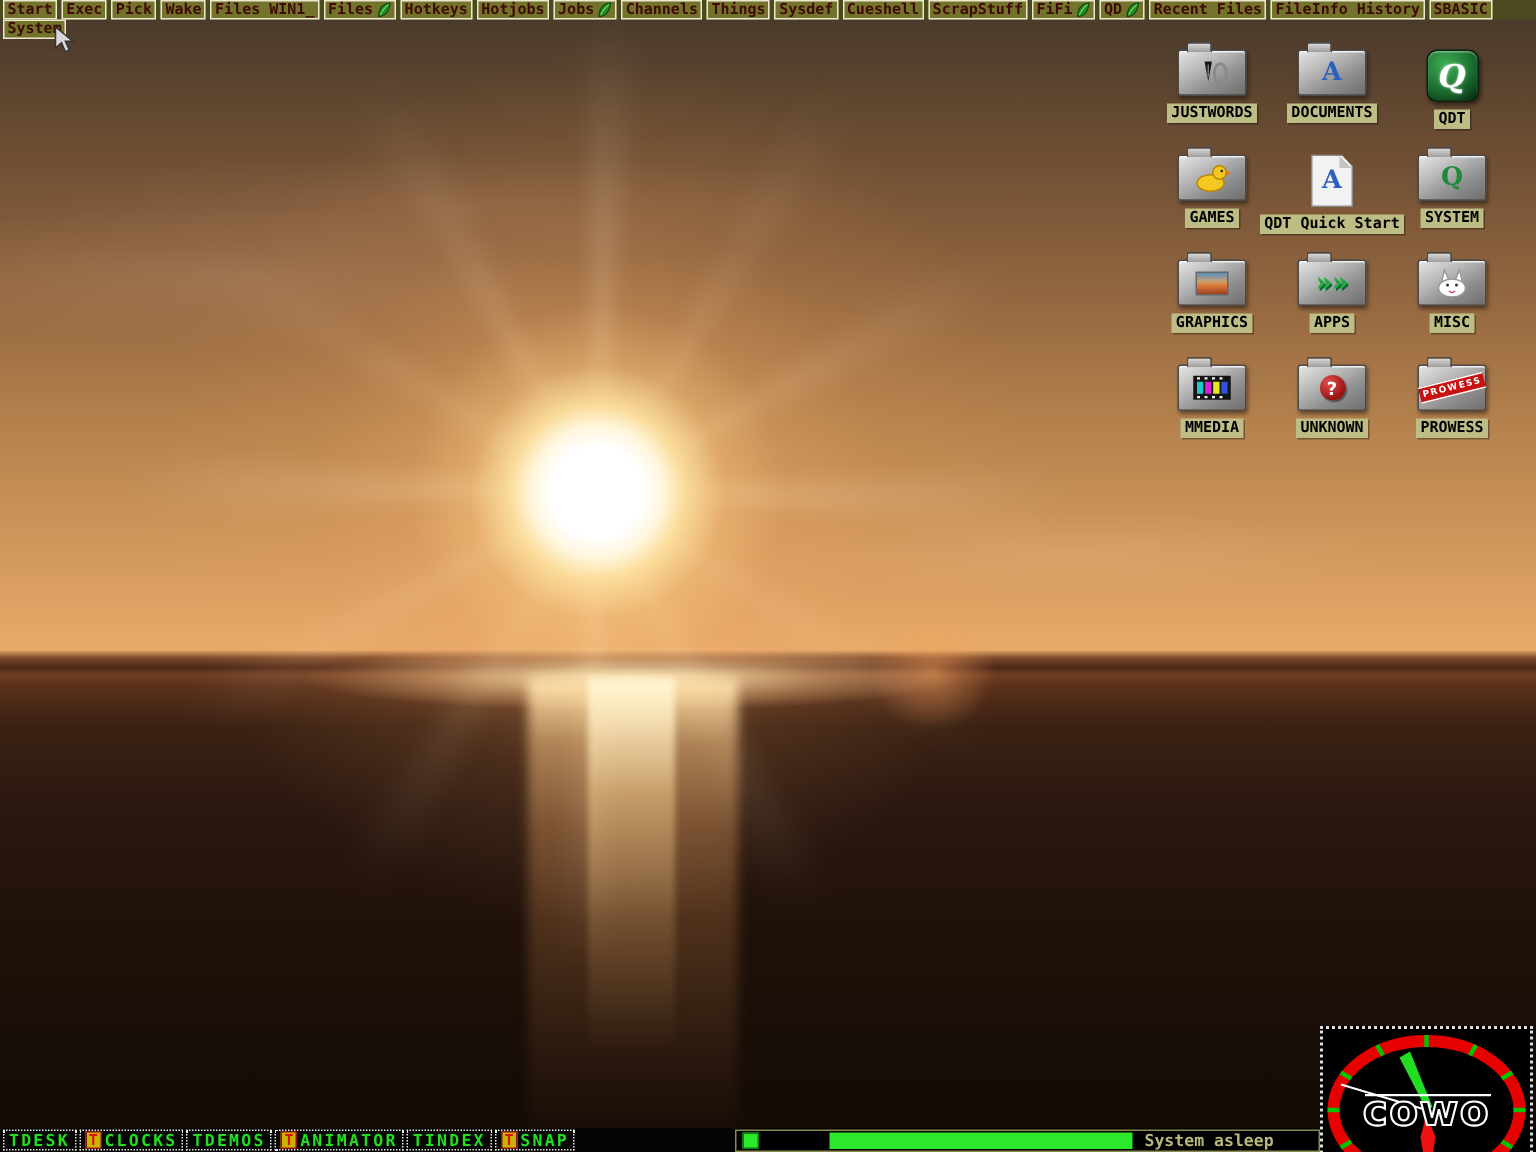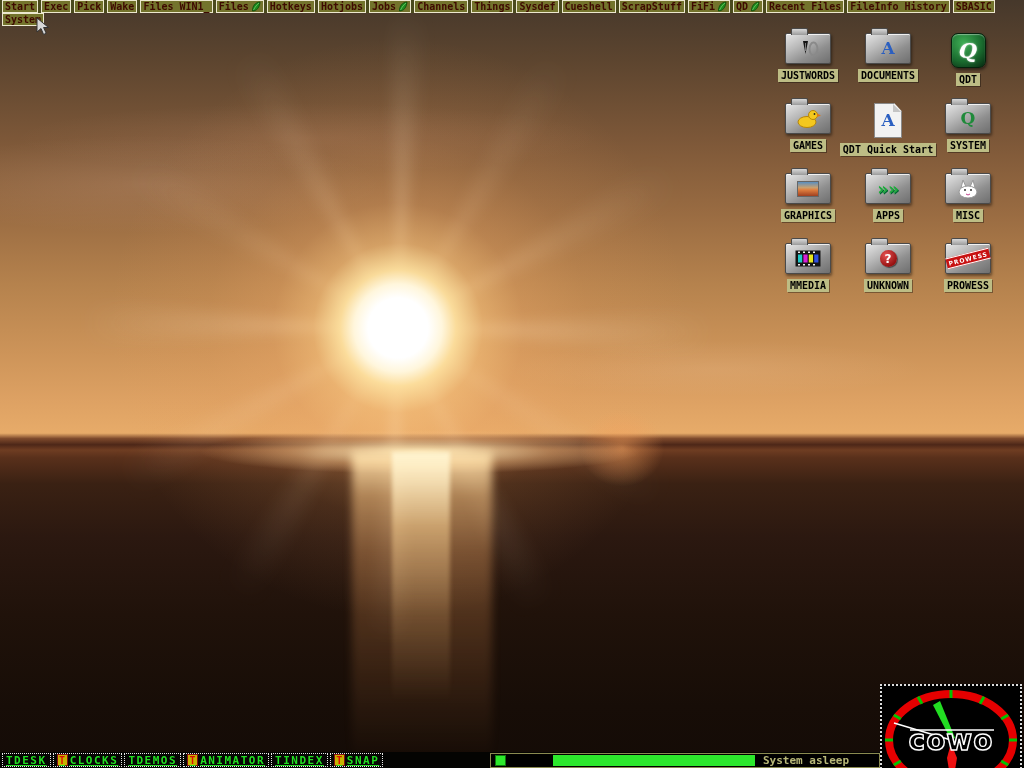--- a/index.html
+++ b/index.html
@@ -41,21 +41,21 @@
   .wp-horizglow{background:
     radial-gradient(ellipse 220px 22px at 420px 452px, rgba(255,235,185,.95), rgba(250,200,140,.4) 60%, transparent 100%),
     radial-gradient(ellipse 60px 55px at 622px 448px, rgba(246,160,92,.55), transparent 70%);}
   .wp-reflect{position:absolute;left:352px;top:452px;width:140px;height:310px;filter:blur(4px);
     background:linear-gradient(180deg, rgba(255,228,175,.92), rgba(248,195,130,.55) 14%,
       rgba(235,165,100,.38) 32%, rgba(215,140,80,.26) 52%, rgba(200,125,70,.16) 72%, transparent 100%);}
   .wp-reflect-core{position:absolute;left:392px;top:452px;width:58px;height:250px;filter:blur(2px);
     background:linear-gradient(180deg, rgba(255,245,210,.95), rgba(255,215,150,.5) 30%, rgba(255,200,130,.2) 65%, transparent 100%);}
 
   
-  .topbar{position:absolute;left:0;top:0;width:857px;height:13px;
+  .topbar{position:absolute;left:0;top:0;width:1024px;height:13px;
     background:var(--menu-bar-bg,#4a4a1e);}
   .menu-row{display:flex;gap:3px;padding-left:2px;align-items:flex-start;}
   .menu-btn{box-sizing:border-box;height:13px;padding:0 2px;margin:0;
     display:inline-flex;align-items:center;gap:2px;white-space:nowrap;
     background:var(--menu-button-bg,#73732c);border:1px solid #ece8cf;border-radius:0;
     font:bold 10px "DejaVu Sans Mono",monospace;color:var(--menu-text,#3f0a00);cursor:pointer;}
   .menu-btn .leaf svg{display:block;}
   .sys-btn{position:absolute;left:2px;top:13px;}
 
   
@@ -98,21 +98,21 @@
   .icon-label{margin-top:5px;background:var(--label-bg,#bdbd85);color:#000;
     font:bold 10px "DejaVu Sans Mono",monospace;padding:1px 3px;white-space:nowrap;
     box-shadow:1px 1px 0 rgba(0,0,0,.35);}
 
   
   .taskbar{position:absolute;left:0;bottom:0;width:1024px;height:16px;background:#040402;z-index:10;
     display:flex;align-items:center;}
   .task-btn{box-sizing:border-box;height:14px;margin:1px 0 1px 2px;padding:0 3px;
     display:inline-flex;align-items:center;gap:2px;background:#060604;
     border:1px dotted #e8e8e8;color:var(--task-green,#22dd22);
-    font:bold 11px "DejaVu Sans Mono",monospace;letter-spacing:1.5px;cursor:pointer;white-space:nowrap;text-decoration:underline;}
+    font:bold 11px "DejaVu Sans Mono",monospace;letter-spacing:1.5px;cursor:pointer;white-space:nowrap;}
   .task-badge{display:inline-flex;align-items:center;justify-content:center;width:9px;height:10px;
     background:var(--badge-bg,#c8b400);color:var(--badge-text,#dd1100);
     font:bold 10px "DejaVu Sans Mono",monospace;letter-spacing:0;border:1px solid #8a1111;}
   .status-box{position:absolute;left:490px;top:753px;width:388px;height:13px;z-index:11;
     background:#000;border:1px solid #8a8a50;}
   .status-chip{position:absolute;left:4px;top:1px;width:9px;height:9px;
     background:#2ce82c;border:1px solid #0e7a0e;}
   .status-fill{position:absolute;top:1px;bottom:1px;background:#2ce82c;}
   .status-text{position:absolute;left:272px;top:0;color:#b8b878;
     font:bold 11px "DejaVu Sans Mono",monospace;line-height:13px;white-space:nowrap;text-align:right;}

